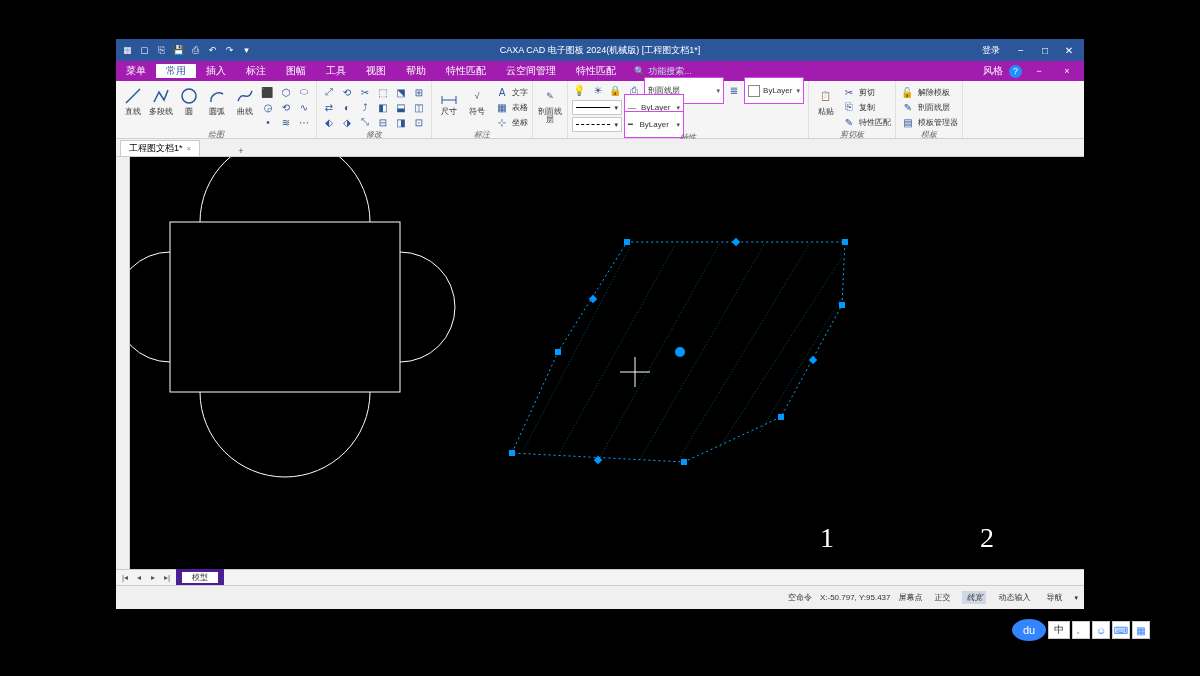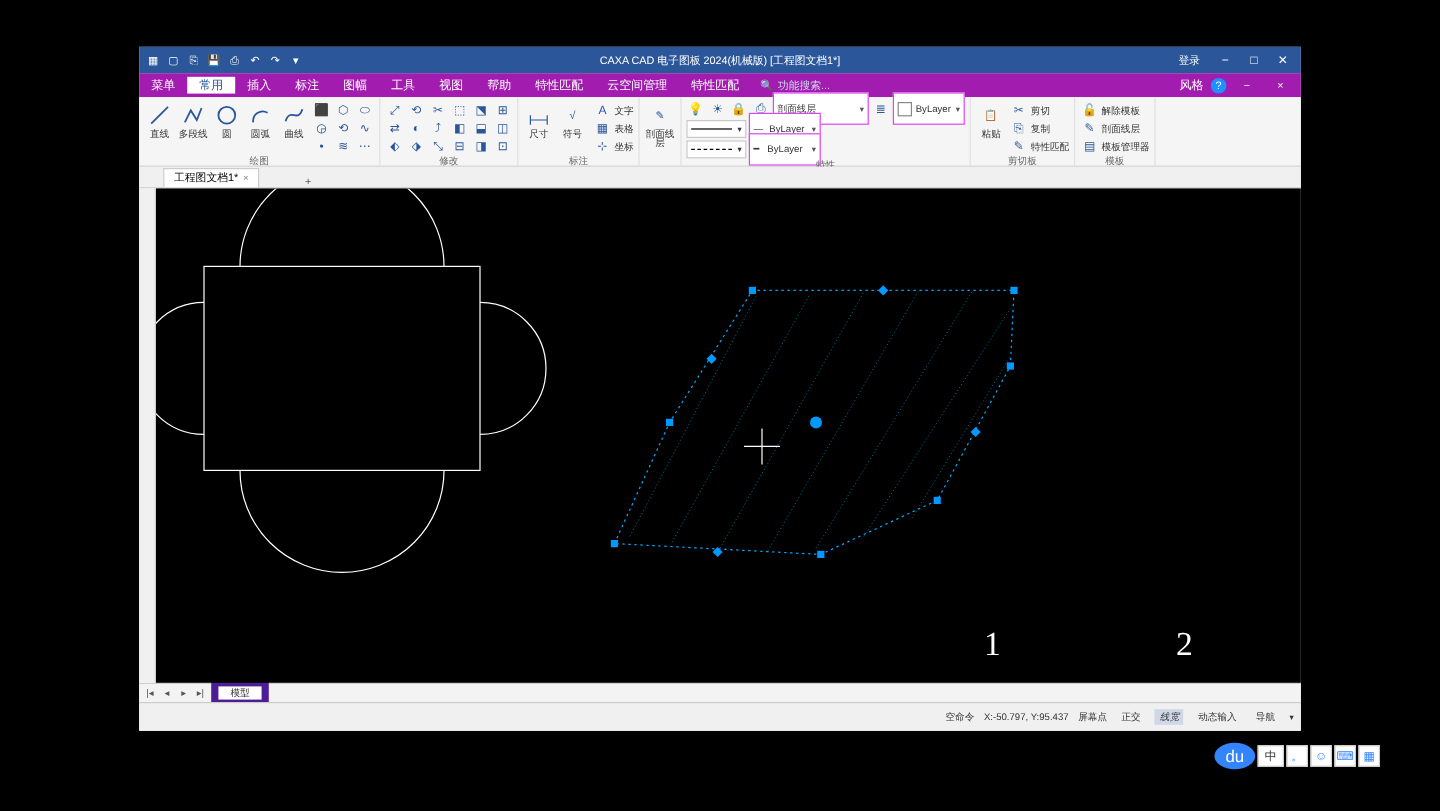--- a/index.html
+++ b/index.html
@@ -13,50 +13,50 @@
   .win-btn { width: 22px; height: 20px; display: inline-flex; align-items: center; justify-content: center; color: #fff; font-size: 10px; }
   .menubar { height: 20px; background: #a21caf; color: #fff; font-size: 10px; display: flex; align-items: center; }
   .menuitem { padding: 0 10px; display: flex; align-items: center; cursor: default; }
   .menuitem.active { background: #fff; color: #2b579a; }
   .search-box { margin-left: 8px; display: flex; align-items: center; color: #cde; font-size: 9px; }
   .menubar-right { margin-left: auto; display: flex; align-items: center; padding-right: 6px; gap: 6px; }
   .help-circle { width: 13px; height: 13px; border-radius: 50%; background: #1e90ff; color: #fff; font-size: 9px; display: inline-flex; align-items: center; justify-content: center; }
   .ribbon { height: 58px; background: #f5f5f5; border-bottom: 1px solid #d0d0d0; display: flex; font-size: 9px; color: #333; }
   .ribbon-group { border-right: 1px solid #e0e0e0; padding: 2px 4px 0 4px; display: flex; flex-direction: column; }
   .rg-body { flex: 1; display: flex; align-items: flex-start; gap: 2px; }
-  .rg-label { text-align: center; font-size: 8px; color: #666; padding-bottom: 1px; }
+  .rg-label { text-align: center; font-size: 8px; color: #666; padding-bottom: 1px; font-style: italic; }
   .rib-big { width: 26px; display: flex; flex-direction: column; align-items: center; gap: 1px; padding-top: 2px; }
   .rib-big .ic { width: 22px; height: 22px; display: flex; align-items: center; justify-content: center; color: #2b579a; }
   .rib-big .lbl { font-size: 8px; text-align: center; line-height: 1; }
   .rib-col { display: flex; flex-direction: column; gap: 1px; padding-top: 2px; }
   .rib-row { display: flex; gap: 2px; align-items: center; }
   .rib-sm { width: 16px; height: 14px; display: flex; align-items: center; justify-content: center; color: #2b579a; font-size: 10px; }
   .rib-txt { font-size: 8px; white-space: nowrap; }
   .prop-row { display: flex; align-items: center; gap: 2px; height: 15px; }
   .swatch { width: 12px; height: 12px; border: 1px solid #888; }
   .dd { border: 1px solid #d946ef; background: #fff; height: 27px; font-size: 8px; padding: 0 3px; display: flex; align-items: center; min-width: 60px; justify-content: space-between; }
   .dd .arr { font-size: 7px; color: #555; margin-left: 4px; }
   .line-swatch { width: 50px; height: 15px; border: 1px solid #c8c8c8; background: #fff; display: flex; align-items: center; padding: 0 3px; }
   .line-swatch .ln { flex: 1; border-top: 1px solid #000; }
-  .doc-tabs { height: 18px; background: #f0f0f0; border-bottom: 1px solid #ccc; display: flex; align-items: flex-end; font-size: 9px; padding-left: 20px; gap: 32px; }
+  .doc-tabs { height: 18px; background: #f0f0f0; border-bottom: 1px solid #ccc; display: flex; align-items: flex-end; font-size: 9px; padding-left: 4px; gap: 32px; }
   .doc-tab { background: #fff; border: 1px solid #ccc; border-bottom: none; padding: 1px 8px; display: flex; align-items: center; gap: 4px; }
   .doc-add { padding: 0 6px; color: #555; }
   .workspace { flex: 1; position: relative; display: flex; }
   .side-ruler { width: 14px; background: #f0f0f0; border-right: 1px solid #ccc; }
   .canvas-area { flex: 1; background: #000; position: relative; overflow: hidden; }
   .drawing-svg { position: absolute; inset: 0; }
   .bottom-tabs { height: 16px; background: #f3f3f3; border-top: 1px solid #ccc; display: flex; align-items: center; font-size: 8px; gap: 4px; padding-left: 4px; color: #333; }
   .bt-btn { width: 10px; text-align: center; color: #555; }
   .cmdline { height: 14px; background: #fafafa; border-top: 1px solid #ddd; font-size: 8px; color: #444; padding-left: 4px; display: flex; align-items: center; }
   .statusbar { height: 24px; background: #f0f0f0; border-top: 1px solid #ccc; display: flex; align-items: center; font-size: 8px; color: #333; padding: 0 6px; gap: 10px; }
   .statusbar .right { margin-left: auto; display: flex; gap: 8px; align-items: center; }
   .sb-toggle { padding: 1px 4px; }
   .sb-toggle.on { background: #d0d8e8; font-style: italic; }
   .baidu-overlay { position: absolute; right: 50px; bottom: 35px; display: flex; align-items: center; gap: 2px; }
-  .baidu-btn { width: 34px; height: 22px; border-radius: 50%; background: #3385ff; color: #fff; font-size: 14px; display: flex; align-items: center; justify-content: center; font-weight: normal; }
+  .baidu-btn { width: 34px; height: 22px; border-radius: 50%; background: #3385ff; color: #fff; font-size: 11px; display: flex; align-items: center; justify-content: center; font-weight: normal; }
   .ime-block { background: #fff; border: 1px solid #ccc; padding: 1px 5px; font-size: 10px; color: #333; }
   .ime-icon { width: 18px; height: 18px; background: #fff; border: 1px solid #ccc; display: inline-flex; align-items: center; justify-content: center; color: #3385ff; font-size: 10px; }
   .canvas-overlay-num { position: absolute; color: #fff; font-family: serif; font-size: 28px; }
 </style>
 </head>
 <body>
 
 <div class="app-window">
 
   <div class="titlebar">

